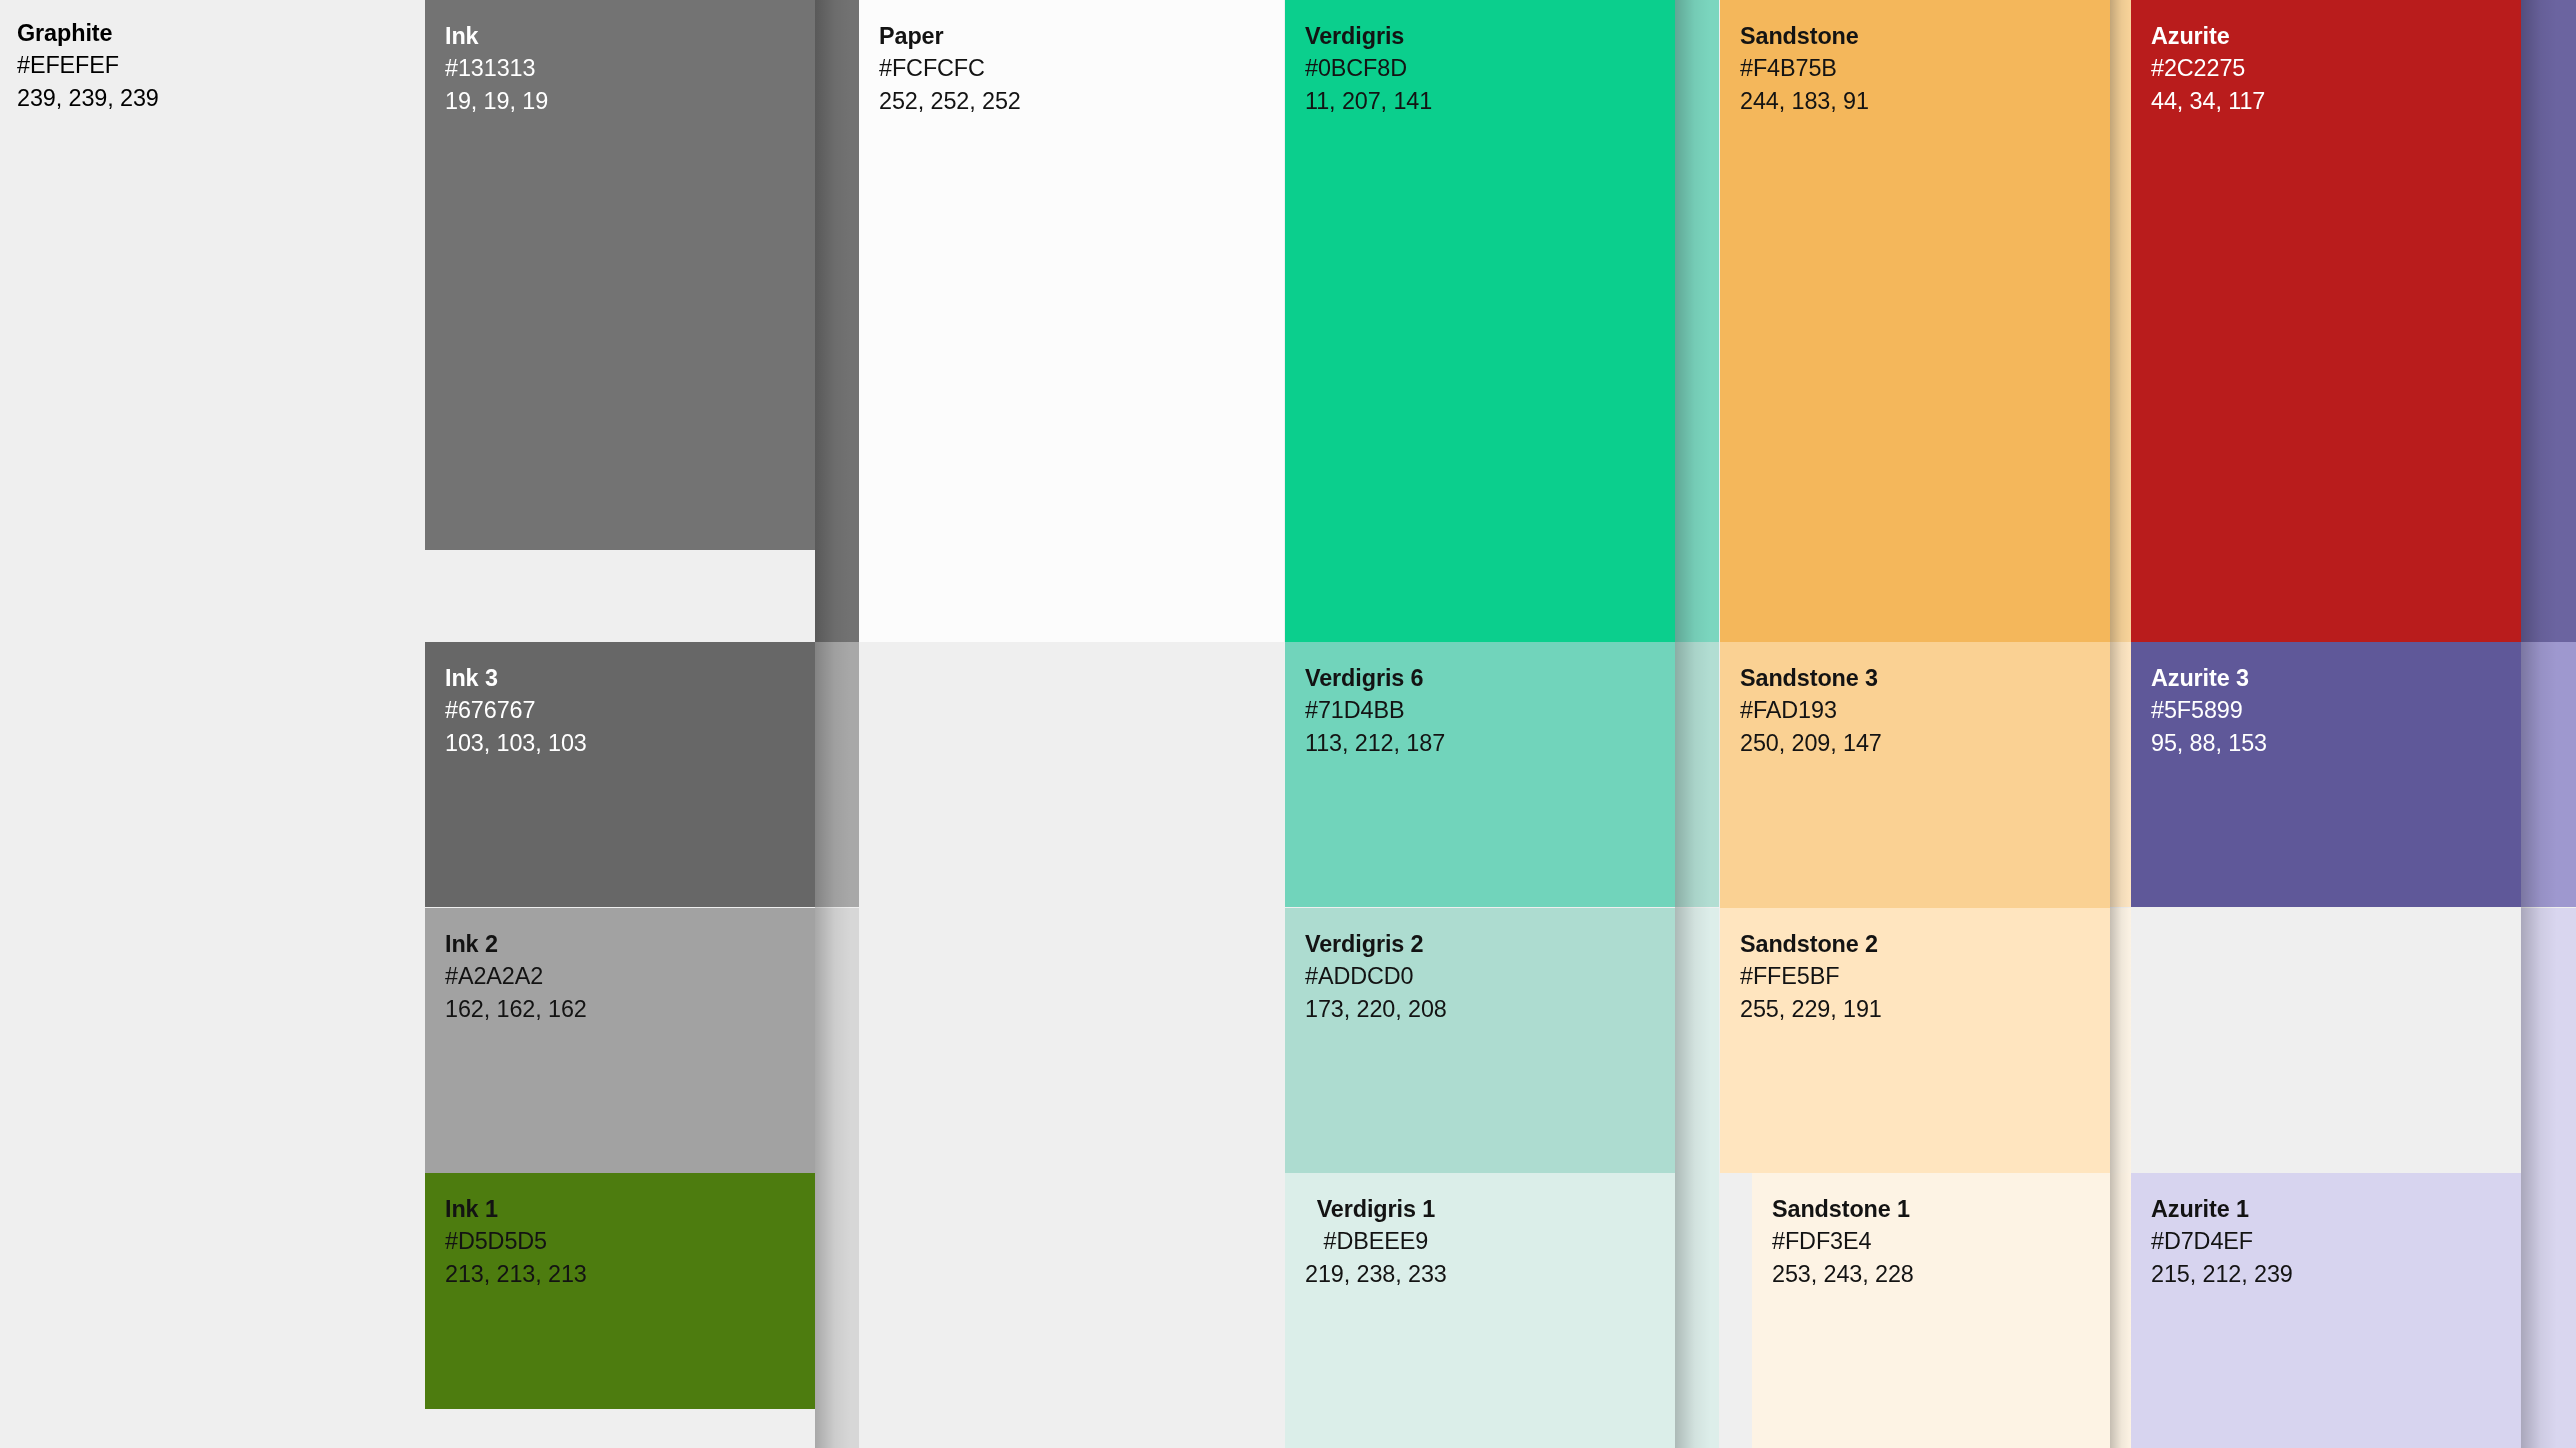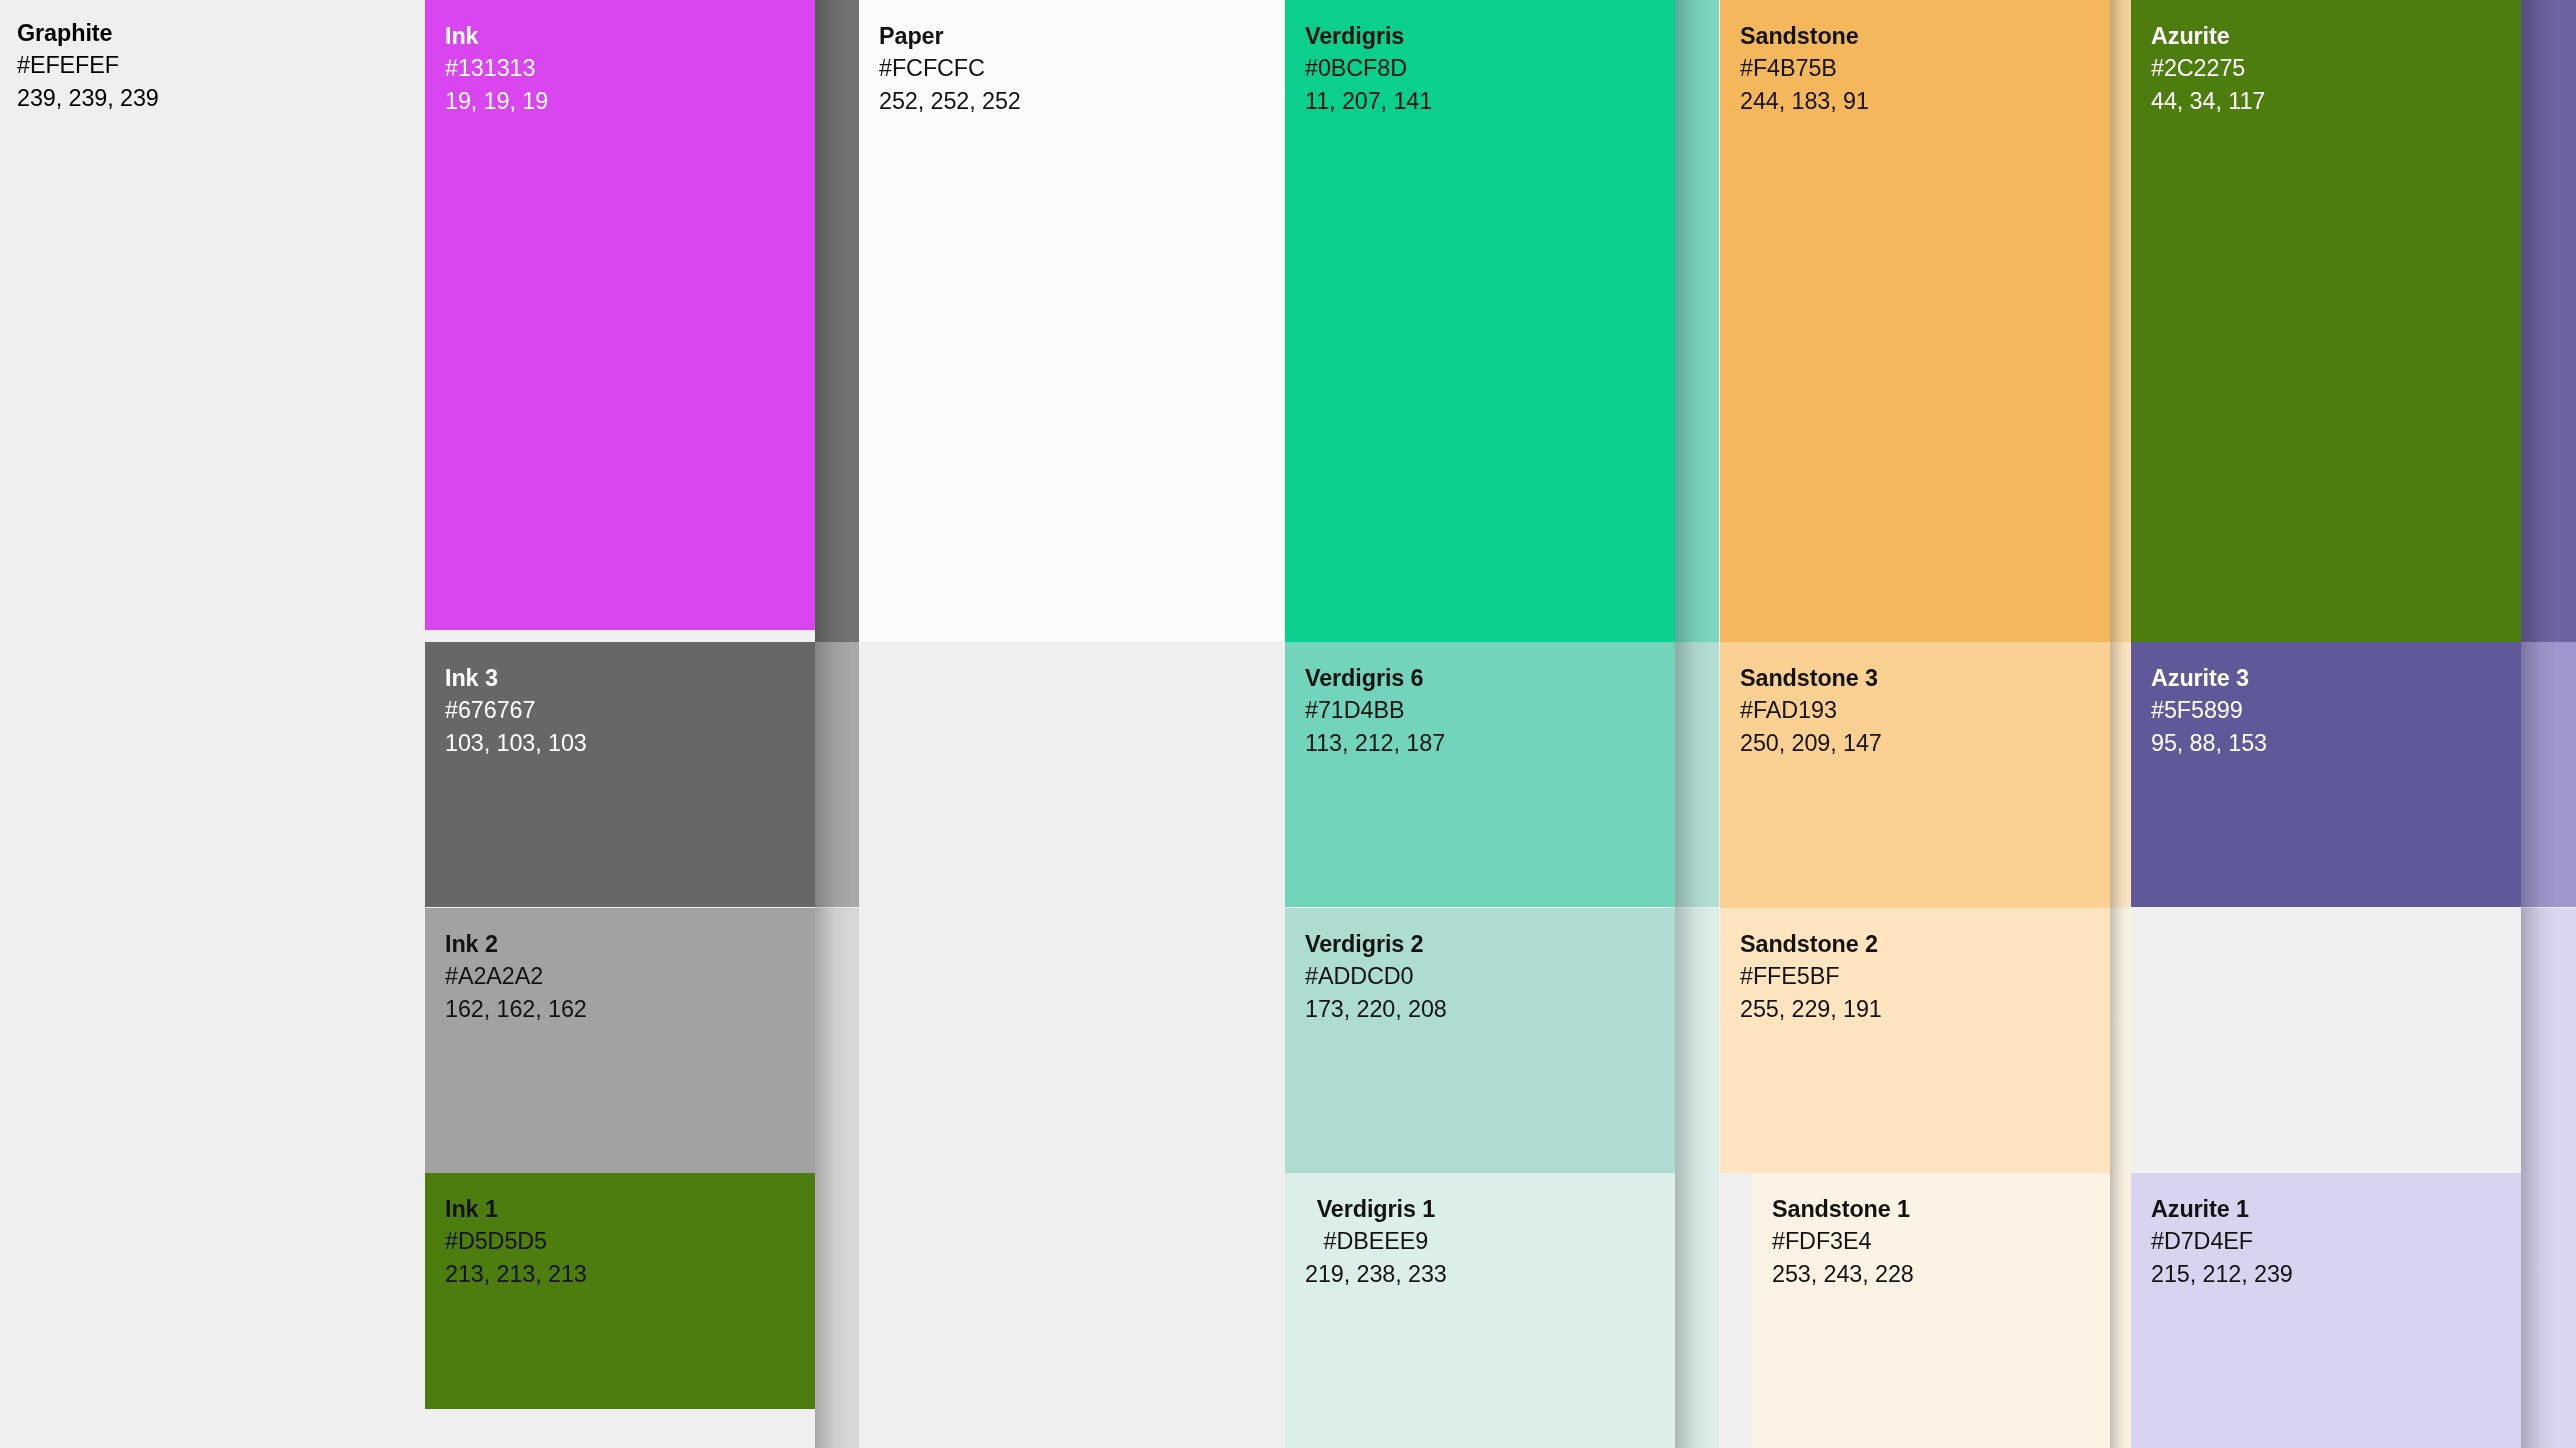--- a/index.html
+++ b/index.html
@@ -91,21 +91,21 @@
 
   <div class="swatch-label" id="graphite-label">
     <span class="swatch-name">Graphite</span>
     <span class="swatch-hex">#EFEFEF</span>
     <span class="swatch-rgb">239, 239, 239</span>
   </div>
 
   <div id="columns-host">
       <div class="color-column" style="left: 425px; width: 434px;">
         <div class="col-card" style="width: 390px;">
-          <div class="tier tier-text-light" style="top: 0px; height: 630px; background: #d946ef;">
+          <div class="tier tier-text-light" style="top: 0px; height: 550px; background: #737373;">
             <div class="swatch-label">
               <span class="swatch-name">Ink</span>
               <span class="swatch-hex">#131313</span>
               <span class="swatch-rgb">19, 19, 19</span>
             </div>
           </div>
           <div class="tier tier-text-light" style="top: 642px; height: 265px; background: rgb(103, 103, 103);">
             <div class="swatch-label">
               <span class="swatch-name">Ink 3</span>
               <span class="swatch-hex">#676767</span>
@@ -219,21 +219,21 @@
         <div class="col-edge" style="left: 390px; width: 21px;">
           <div class="tier" style="top: 0px; height: 642px; background: rgb(250, 209, 147); opacity: 0.92;"></div>
           <div class="tier" style="top: 642px; height: 265px; background: rgb(255, 229, 191); opacity: 0.92;"></div>
           <div class="tier" style="top: 908px; height: 265px; background: rgb(253, 243, 228); opacity: 0.92;"></div>
           <div class="tier" style="top: 1173px; height: 276px; background: rgb(253, 243, 228); opacity: 0.92;"></div>
         </div>
         <div class="col-shadow" style="left: 390px; width: 21px; background: linear-gradient(to right, rgba(0, 0, 0, 0.22), rgba(0, 0, 0, 0.05) 55%, rgba(0, 0, 0, 0));"></div>
       </div>
       <div class="color-column" style="left: 2131px; width: 445px;">
         <div class="col-card" style="width: 390px;">
-          <div class="tier tier-text-light" style="top: 0px; height: 642px; background: #4d7c0f;">
+          <div class="tier tier-text-light" style="top: 0px; height: 642px; background: #b91c1c;">
             <div class="swatch-label">
               <span class="swatch-name">Azurite</span>
               <span class="swatch-hex">#2C2275</span>
               <span class="swatch-rgb">44, 34, 117</span>
             </div>
           </div>
           <div class="tier tier-text-light" style="top: 642px; height: 265px; background: rgb(95, 88, 153);">
             <div class="swatch-label">
               <span class="swatch-name">Azurite 3</span>
               <span class="swatch-hex">#5F5899</span>

